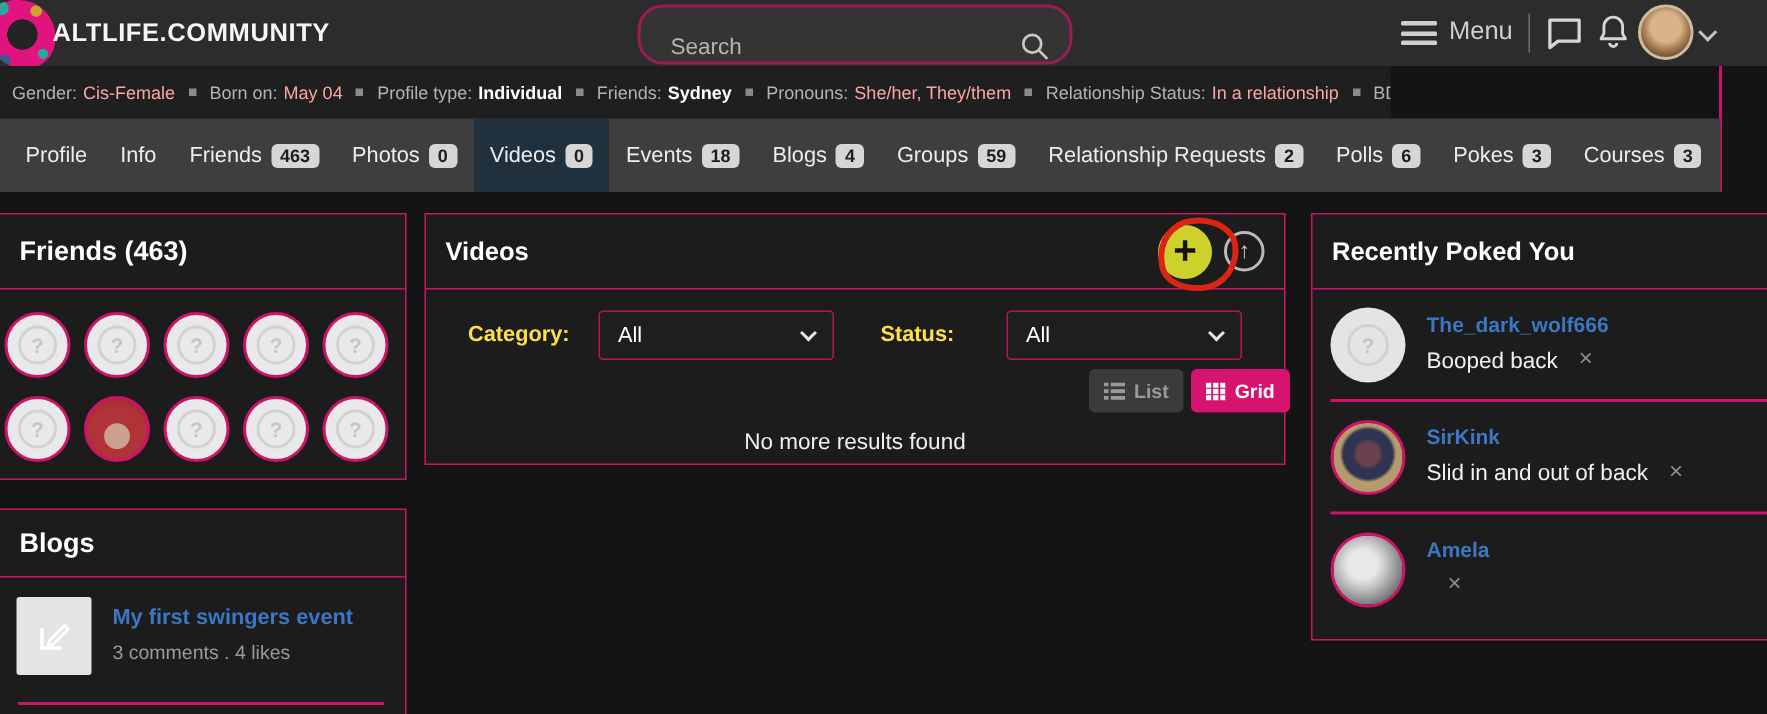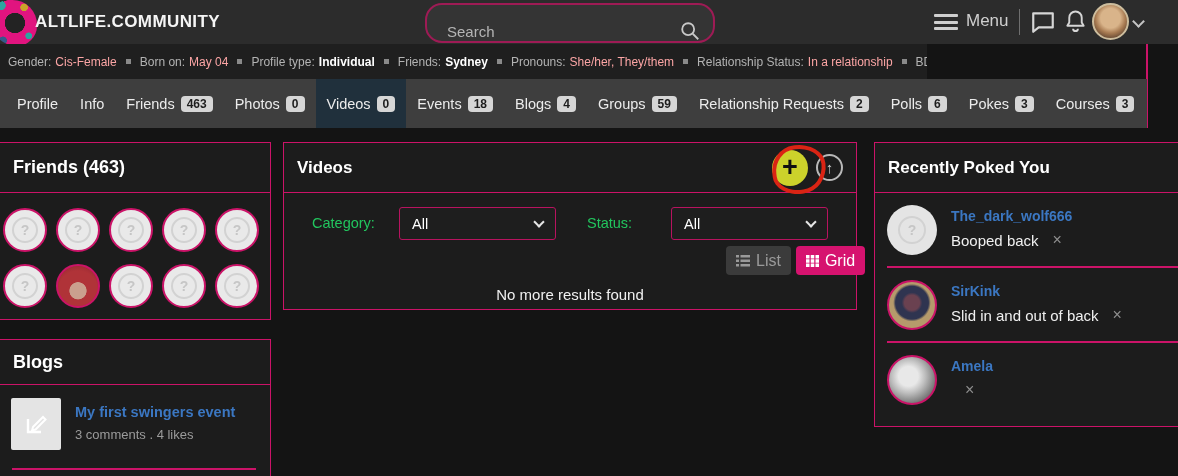--- a/index.html
+++ b/index.html
@@ -71,32 +71,32 @@
     radial-gradient(circle at 50% 62%, #caa08e 0 26%, #b03338 28% 62%, #8e2430 100%)}
 
   
   .videos-panel{left:283px;top:142px;width:574px;height:168px}
   .videos-panel .panel-header{justify-content:space-between;font-size:17px}
   .vid-actions{display:flex;align-items:center;gap:8px}
   .plus-btn{width:36px;height:36px;border-radius:50%;background:var(--plus);color:#111;font-size:27px;font-weight:bold;
     display:flex;align-items:center;justify-content:center;border:none;cursor:pointer;line-height:1}
   .up-btn{width:27px;height:27px;border-radius:50%;background:transparent;border:2px solid #b9b9b9;color:#c9c9c9;
     font-size:15px;font-weight:bold;display:flex;align-items:center;justify-content:center;cursor:pointer}
-  .flabel{position:absolute;font-size:14.5px;font-weight:normal;color:#22c55e}
+  .flabel{position:absolute;font-size:14.5px;font-weight:bold;color:#fde047}
   .cat-label{left:28px;top:72px}
   .stat-label{left:303px;top:72px}
   .selectbox{position:absolute;top:64px;height:33px;width:157px;background:#1e1e1e;border:1.5px solid #b8135f;
     border-radius:3px;color:#fff;font-size:14.5px;display:flex;align-items:center;justify-content:space-between;
     padding:0 12px;cursor:pointer}
   .sel-cat{left:115px}
   .sel-stat{left:387px}
   .sel-chevron{width:8px;height:8px;border-right:2px solid #e6e6e6;border-bottom:2px solid #e6e6e6;
     transform:rotate(45deg);margin-top:-4px}
   .viewbtns{position:absolute;top:103px;left:442px;display:flex;gap:5px}
-  .vbtn{height:29px;border:none;border-radius:4px;font-size:16px;font-weight:normal;display:flex;align-items:center;
+  .vbtn{height:29px;border:none;border-radius:4px;font-size:13px;font-weight:bold;display:flex;align-items:center;
     gap:6px;padding:0 10px;cursor:pointer}
   .vbtn.list{background:#3b3b3b;color:#9a9a9a}
   .vbtn.grid{background:var(--accent-bright);color:#fff}
   .empty-msg{position:absolute;top:143px;left:0;width:100%;text-align:center;color:#f0f0f0;font-size:15px}
   .annotation{position:absolute;left:772px;top:145px;width:54px;height:49px;border:4px solid var(--anno);
     border-radius:46% 54% 48% 52%/55% 45% 58% 42%;transform:rotate(-7deg);pointer-events:none;z-index:6}
 
   
   .blogs-panel{left:-1px;top:339px;width:272px;height:140px}
   .blogs-panel .panel-header{height:45px}

